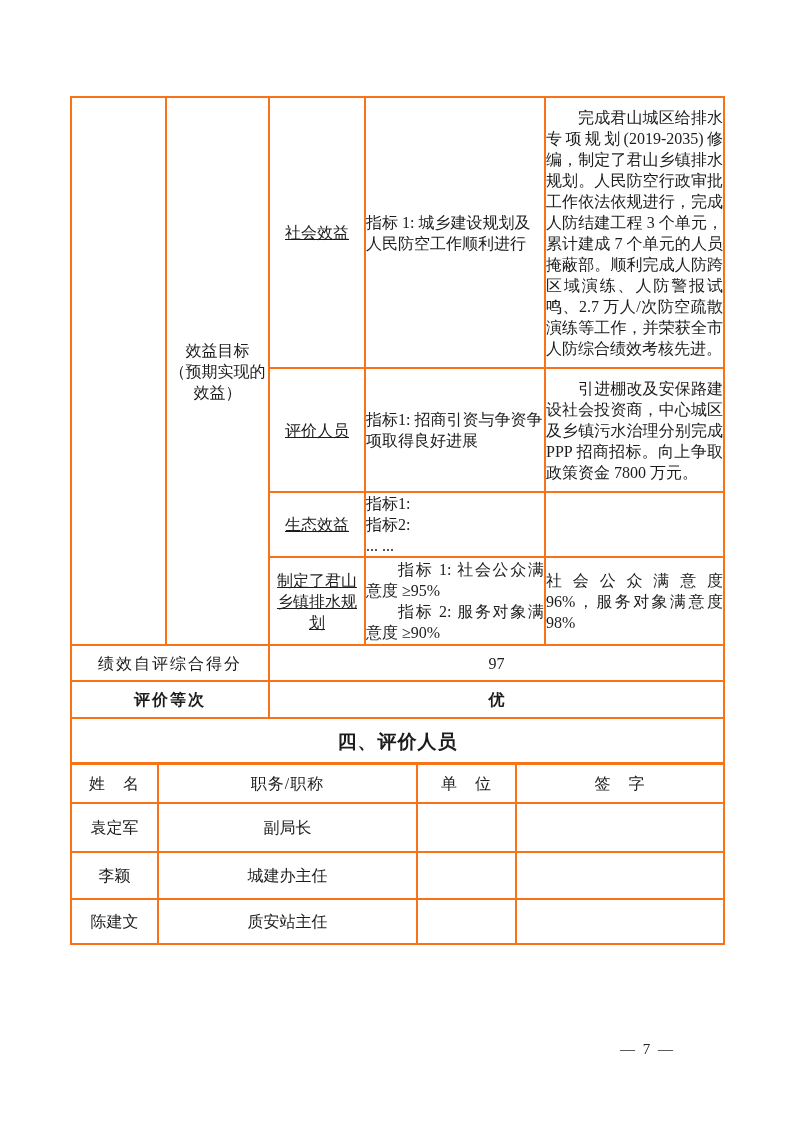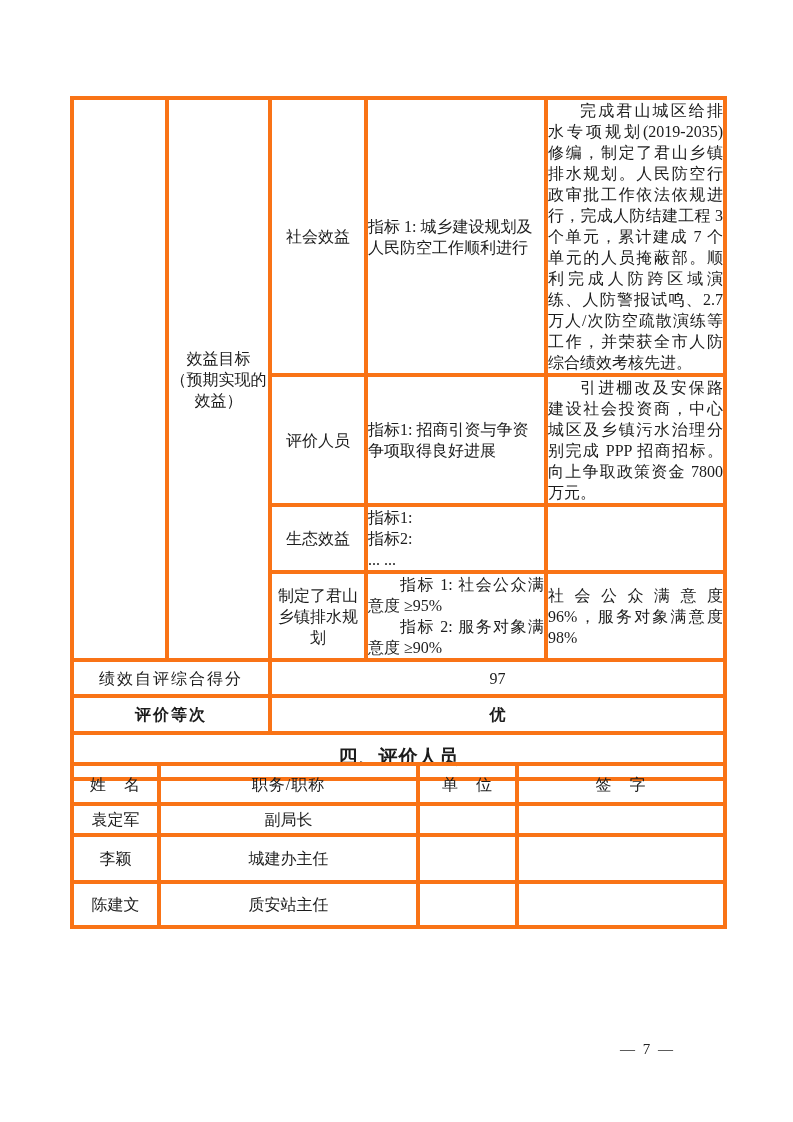--- a/index.html
+++ b/index.html
@@ -13,49 +13,49 @@
     color:#1c1c1c;
   }
   table.tbl{
     position:absolute;
     border-collapse:collapse;
     table-layout:fixed;
     font-size:16px;
     line-height:21px;
   }
   .tbl td{
-    border:4px solid #f97316;
+    border:2px solid #f97316;
     padding:0;
     overflow:hidden;
     vertical-align:middle;
   }
   .tbl-main{left:70px;top:96px;width:653px;}
   .tbl-eval{left:70px;top:762px;width:653px;}
   tr.r-social{height:271px;}
   tr.r-econ{height:124px;}
   tr.r-eco{height:65px;}
   tr.r-sat{height:88px;}
   tr.r-score{height:36px;}
   tr.r-grade{height:37px;font-weight:bold;}
   tr.r-heading{height:46px;}
   tr.r-ehead{height:40px;}
-  tr.r-e1{height:31px;}
+  tr.r-e1{height:49px;}
   tr.r-e2{height:47px;}
   tr.r-e3{height:45px;}
   tr.r-e4{height:46px;}
   .center{text-align:center;vertical-align:middle;}
   .prelines{white-space:pre-line;}
   .ind-cell{vertical-align:middle;text-align:left;padding:2px 4px;}
   .ind-top{vertical-align:top;text-align:left;padding:2px 4px;}
   .ind-para{margin:0;text-indent:2em;text-align:justify;}
   .res-cell{vertical-align:top;text-align:justify;padding:4px 6px;}
   .res-para{margin:0;text-indent:2em;text-align:justify;}
   .sat-res{vertical-align:middle;padding:3px 6px;}
   .jline{text-align:justify;text-align-last:justify;}
-  .lbl-pad{padding:2px 7px;}
+  .lbl-pad{padding:2px 7px;text-decoration:underline;}
   .score-label{letter-spacing:2px;}
   .heading-cell{
     text-align:center;vertical-align:middle;
     font-family:"Liberation Sans","DejaVu Sans",sans-serif;
     font-weight:bold;font-size:19px;letter-spacing:1px;
   }
   .ehead{letter-spacing:1px;margin-top:24px;}
   .footer{
     position:absolute;
     top:1041px;

